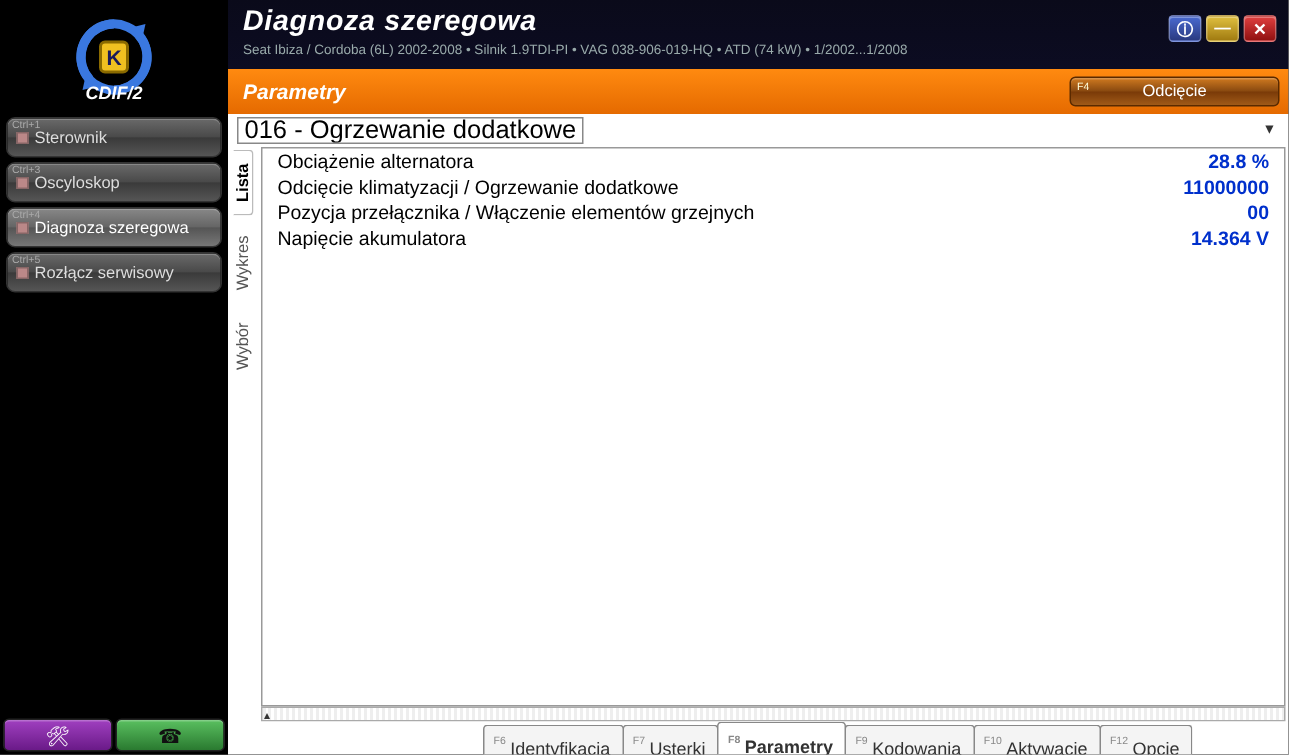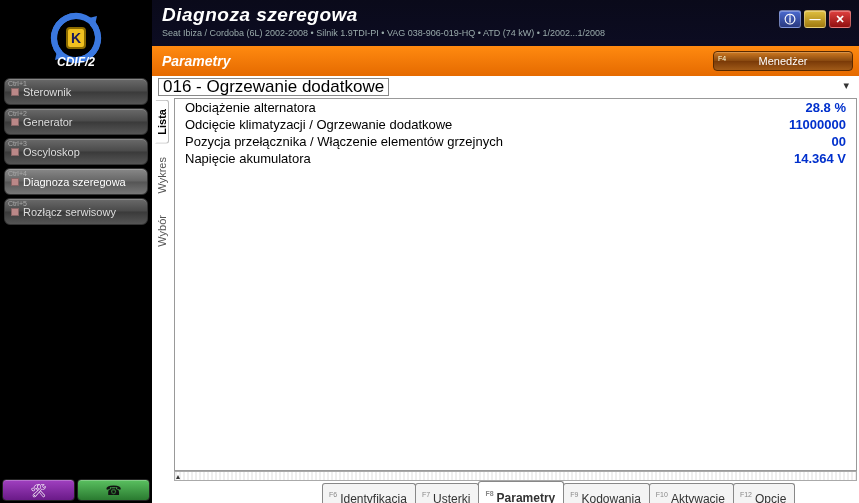--- a/index.html
+++ b/index.html
@@ -123,25 +123,20 @@
         <text x="35" y="58" text-anchor="middle" font-size="12" font-weight="bold" fill="#fff" font-style="italic">CDIF/2</text>
       </svg>
     </div>
     <div class="nav">
       <button class="nav-btn">
           <span class="tag">Ctrl+1</span>
           <span class="mark"></span>
           <span>Sterownik</span>
         </button>
       <button class="nav-btn">
-          <span class="tag">Ctrl+2</span>
-          <span class="mark"></span>
-          <span>Generator</span>
-        </button>
-      <button class="nav-btn">
           <span class="tag">Ctrl+3</span>
           <span class="mark"></span>
           <span>Oscyloskop</span>
         </button>
       <button class="nav-btn active">
           <span class="tag">Ctrl+4</span>
           <span class="mark"></span>
           <span>Diagnoza szeregowa</span>
         </button>
       <button class="nav-btn">
@@ -175,21 +170,21 @@
         <div class="wc wc-close">
             <span>✕</span>
           </div>
       </div>
     </div>
 
     <div class="orange-bar">
       <span class="title">Parametry</span>
       <button class="disconnect-btn">
         <span class="tag">F4</span>
-        <span>Menedżer</span>
+        <span>Odcięcie</span>
       </button>
     </div>
 
     <div class="selector-row">
       <div class="selector-wrap">
         <input class="selector" readonly="" value="016 - Ogrzewanie dodatkowe" style="">
       </div>
     </div>
 
     <div class="content">

